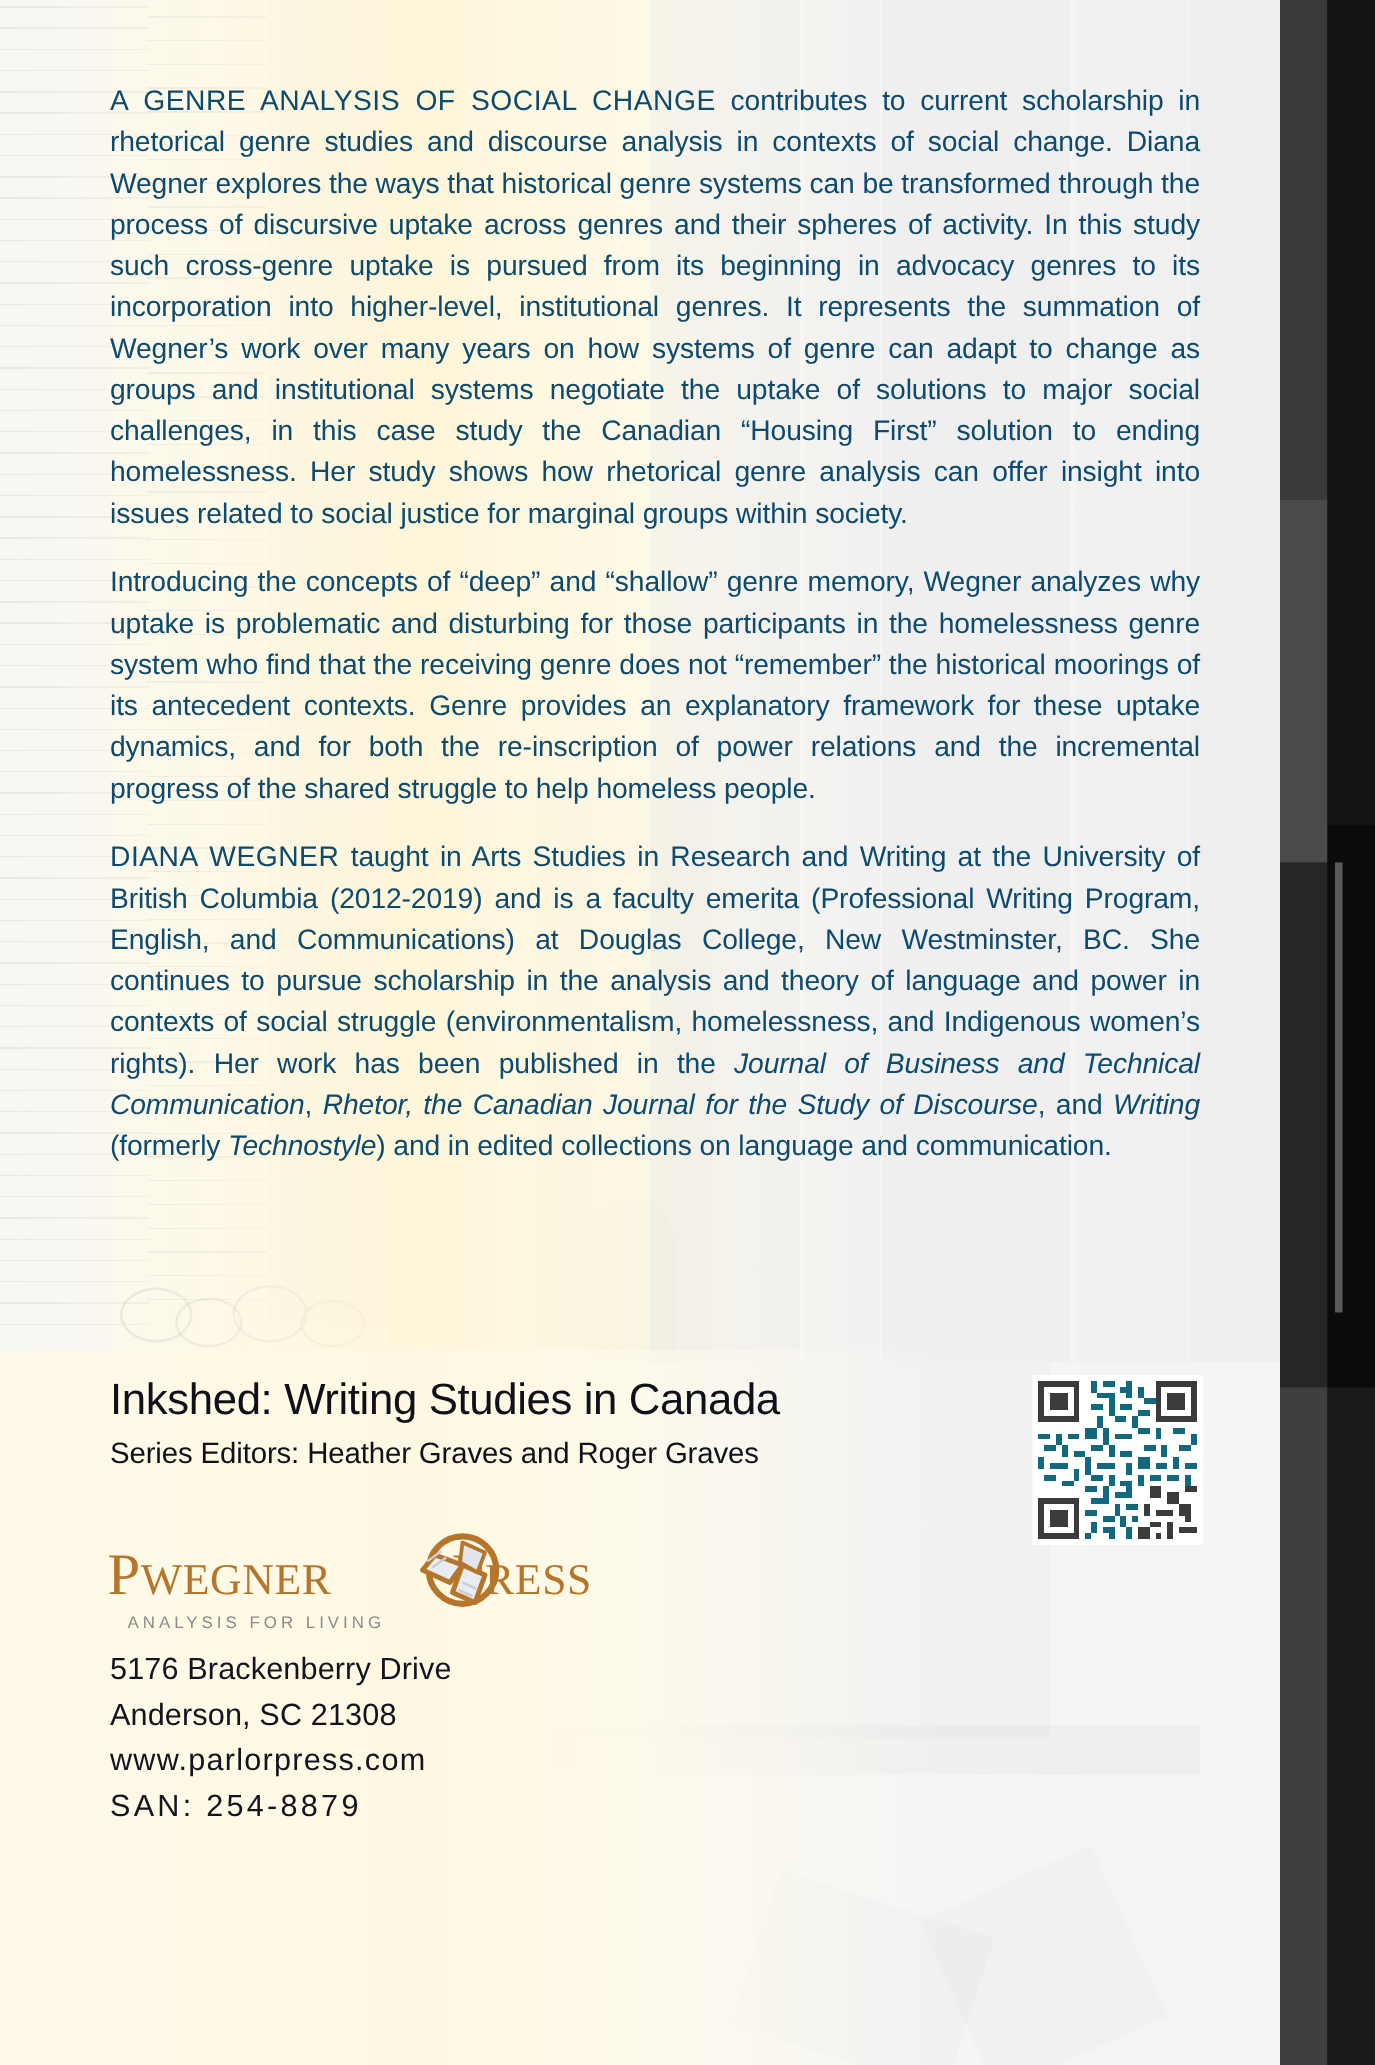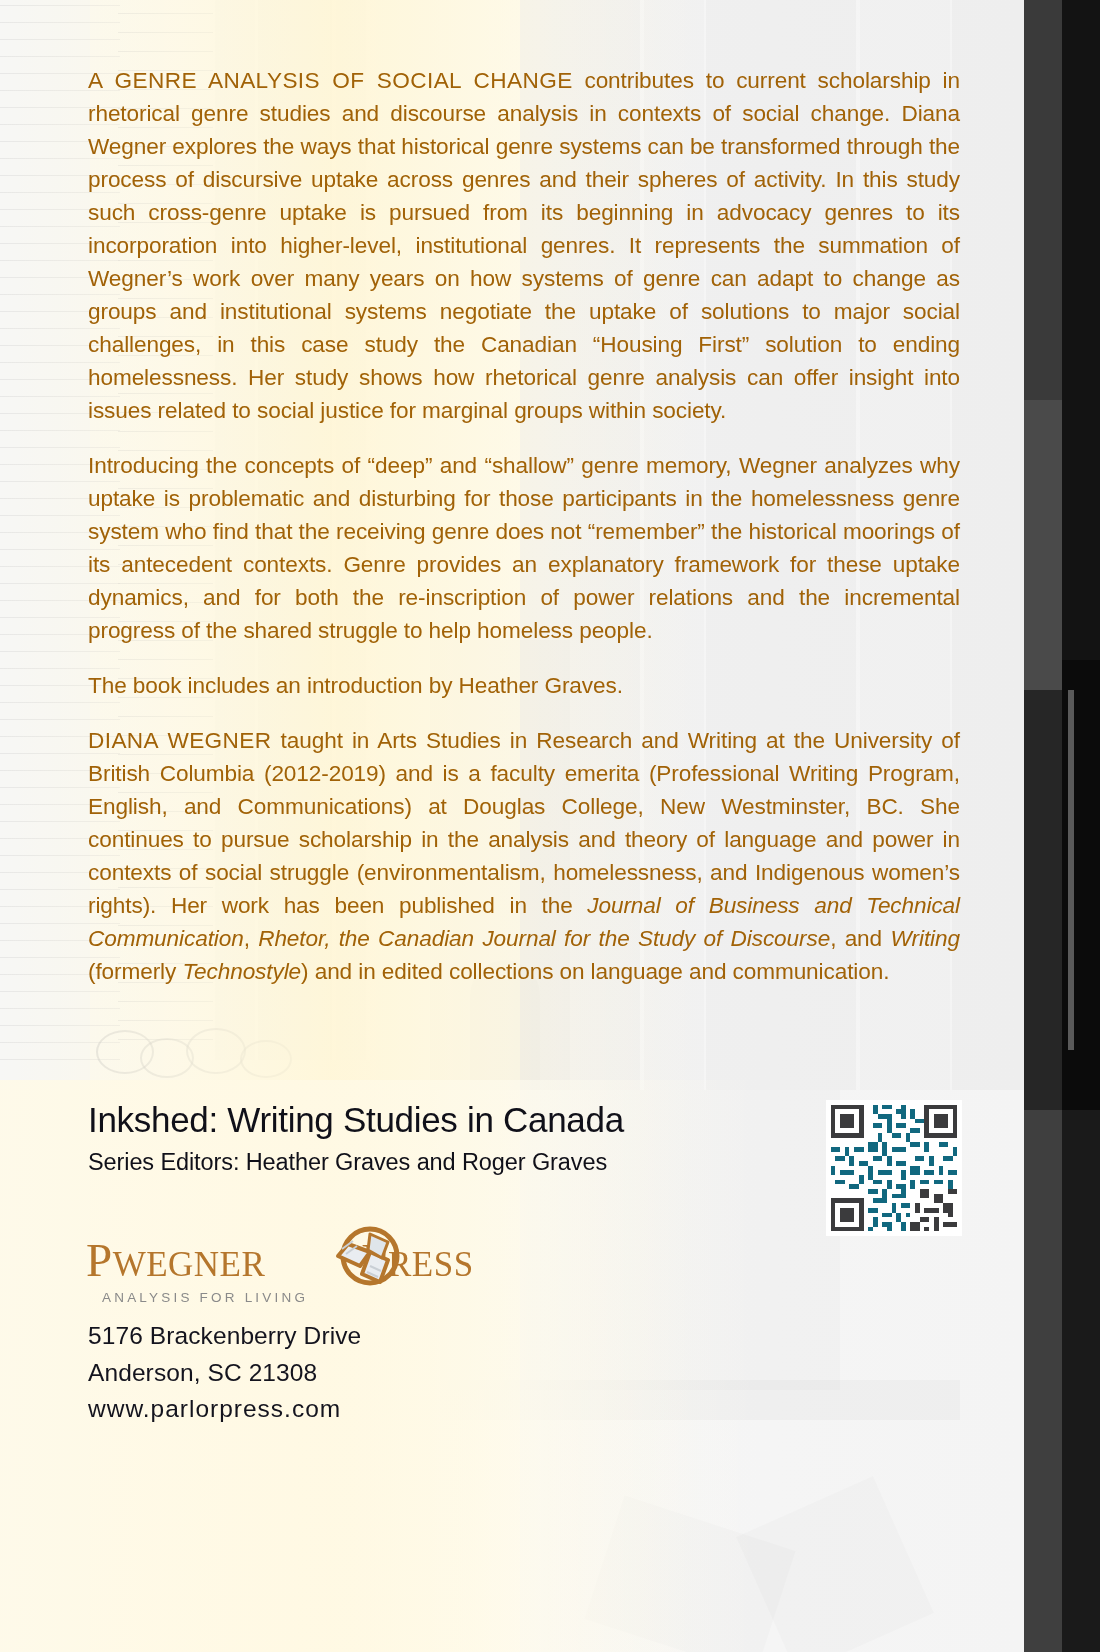--- a/index.html
+++ b/index.html
@@ -113,21 +113,21 @@
     left: 88px;
     top: 64px;
     width: 872px;
   }
 
   p.body {
     margin: 0 0 22px 0;
     font-family: "Liberation Sans", sans-serif;
     font-size: 22.6px;
     line-height: 33px;
-    color: #a16207;
+    color: #0c4a6e;
     text-align: justify;
     letter-spacing: -0.1px;
   }
   p.body:last-child { margin-bottom: 0; }
   p.nojust { text-align: left; }
   .caps { letter-spacing: 0.4px; }
   em { font-style: italic; }
 
   
   .series {
@@ -267,21 +267,20 @@
   </div>
 
   <div class="content">
 
     <div class="blurb">
 
       <p class="body"><span class="caps">A GENRE ANALYSIS OF SOCIAL CHANGE</span><span> contributes to current scholarship in rhetorical genre studies and discourse analysis in contexts of social change. Diana Wegner explores the ways that historical genre systems can be transformed through the process of discursive uptake across genres and their spheres of activity. In this study such cross-genre uptake is pursued from its beginning in advocacy genres to its incorporation into higher-level, institutional genres. It represents the summation of Wegner’s work over many years on how systems of genre can adapt to change as groups and institutional systems negotiate the uptake of solutions to major social challenges, in this case study the Canadian “Housing First” solution to ending homelessness. Her study shows how rhetorical genre analysis can offer insight into issues related to social justice for marginal groups within society.</span></p>
 
       <p class="body">Introducing the concepts of “deep” and “shallow” genre memory, Wegner analyzes why uptake is problematic and disturbing for those participants in the homelessness genre system who find that the receiving genre does not “remember” the historical moorings of its antecedent contexts. Genre provides an explanatory framework for these uptake dynamics, and for both the re-inscription of power relations and the incremental progress of the shared struggle to help homeless people.</p>
 
-      <p class="body nojust">The book includes an introduction by Heather Graves.</p>
 
       <p class="body"><span class="caps">DIANA WEGNER</span><span> taught in Arts Studies in Research and Writing at the University of British Columbia (2012-2019) and is a faculty emerita (Professional Writing Program, English, and Communications) at Douglas College, New Westminster, BC. She continues to pursue scholarship in the analysis and theory of language and power in contexts of social struggle (environmentalism, homelessness, and Indigenous women’s rights). Her work has been published in the </span><em>Journal of Business and Technical Communication</em><span>, </span><em>Rhetor, the Canadian Journal for the Study of Discourse</em><span>, and </span><em>Writing</em><span> (formerly </span><em>Technostyle</em><span>) and in edited collections on language and communication.</span></p>
     </div>
 
     <div class="series">
       <div class="series-title">Inkshed: Writing Studies in Canada</div>
       <div class="series-editors">Series Editors: Heather Graves and Roger Graves</div>
     </div>
 
     <div class="qr-wrap">
@@ -394,16 +393,17 @@
         <path d="M52 50 L63 55" stroke="#c9cfd5" stroke-width="2"></path>
       </svg>
 
       <div class="logo-tag">ANALYSIS FOR LIVING</div>
     </div>
 
     <div class="address">
       <div class="addr-line">5176 Brackenberry Drive</div>
       <div class="addr-line">Anderson, SC 21308</div>
       <div class="addr-line www">www.parlorpress.com</div>
+      <div class="addr-line tracked">SAN: 254-8879</div>
     </div>
 
   </div>
 </div>
 
 </body></html>

